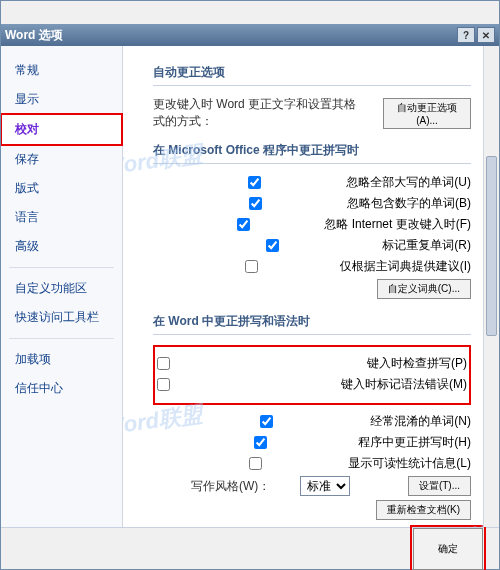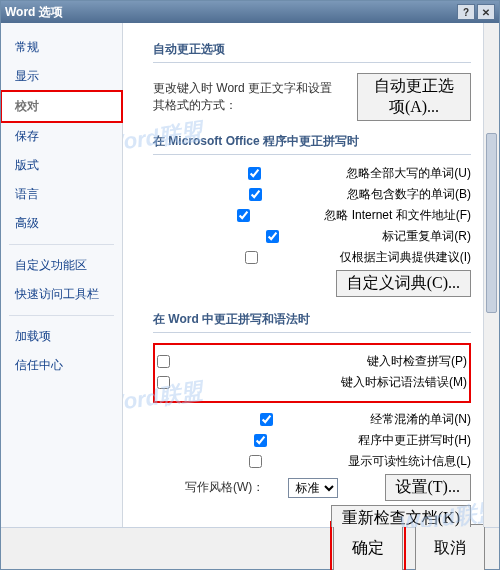--- a/index.html
+++ b/index.html
@@ -1,34 +1,34 @@
 <!DOCTYPE html>
 <html><head>
 <meta charset="utf-8">
 <style>
 * { box-sizing: border-box; margin: 0; padding: 0; }
 body { font-family: "Microsoft YaHei", SimSun, Tahoma, sans-serif; font-size: 12px; background: #fff; }
 .dialog { width: 500px; height: 570px; border: 1px solid #6f8dab; display: flex; flex-direction: column; background: #f0f0f0; position: relative; }
-.titlebar { height: 22px; background: linear-gradient(#7b98b8, #4f6d91); color: #fff; display: flex; align-items: center; padding: 0 4px; font-size: 12px; font-weight: bold; }
+.titlebar { height: 22px; background: linear-gradient(#7b98b8, #4f6d91); color: #fff; display: flex; align-items: center; padding: 0 4px; font-size: 12px; font-weight: bold; margin-top: 23px; }
 .titlebar .spacer { flex: 1; }
 .titlebar .btn { width: 18px; height: 16px; background: #d8e0ea; border: 1px solid #5a7595; margin-left: 2px; display: flex; align-items: center; justify-content: center; font-size: 10px; color: #333; cursor: pointer; }
 .body { flex: 1; display: flex; overflow: hidden; background: #fff; }
 .sidebar { width: 122px; background: #f6f8fb; border-right: 1px solid #d0d7e0; padding-top: 10px; }
 .side-item { padding: 6px 14px; color: #15428b; cursor: pointer; }
-.side-item.selected { background: #fff; border-top: 1px solid #d0d7e0; border-bottom: 1px solid #d0d7e0; color: #737373; font-weight: bold; }
+.side-item.selected { background: #fff; border-top: 1px solid #d0d7e0; border-bottom: 1px solid #d0d7e0; color: #6d28d9; font-weight: bold; }
 .side-sep { height: 1px; background: #d8dee8; margin: 6px 8px; }
 .hl-red { outline: 2px solid #e80000; outline-offset: -1px; }
 .content { flex: 1; overflow-y: auto; padding: 8px 10px 8px 18px; position: relative; }
 .sect-head { color: #3b5a84; font-weight: bold; padding: 10px 0 4px; }
 .sect-line { height: 1px; background: #c8d2e0; margin-bottom: 10px; }
 .row { display: flex; align-items: center; margin: 4px 0; justify-content: space-between; }
 .row .indent { width: 14px; }
 .row label { margin-left: 4px; cursor: pointer; }
 .row input[type=checkbox] { width: 13px; height: 13px; }
-.btn-std { background: #f2f2f2; border: 1px solid #8a8a8a; padding: 2px 10px; font-size: 16px; cursor: pointer; font-family: Liberation Serif, serif; }
+.btn-std { background: #f2f2f2; border: 1px solid #8a8a8a; padding: 2px 10px; font-size: 10px; cursor: pointer; }
 .small-sel { font-size: 12px; border: 1px solid #7a8aa0; background: #fff; padding: 1px 2px; }
 .group-box { border: 2px solid #e80000; padding: 4px 2px 6px; margin: 4px 0 8px; }
 .inline-lbl { margin-right: 6px; color: #333; }
 .footer { height: 42px; border-top: 1px solid #c8d2e0; display: flex; align-items: center; justify-content: flex-end; padding-right: 14px; gap: 10px; background: #f0f0f0; }
 .footer .btn-std { min-width: 70px; padding: 13px 14px; }
 .footer .hl-red { padding: 2px; }
 .wm { position: absolute; color: #a8c8f0; font-size: 22px; font-style: italic; font-weight: bold; opacity: 0.45; pointer-events: none; transform: rotate(-8deg); }
 .scroll-track { position: absolute; right: 0; top: 0; bottom: 0; width: 16px; background: #f0f0f0; border-left: 1px solid #d0d7e0; }
 .scroll-thumb { position: absolute; left: 2px; right: 2px; top: 110px; height: 180px; background: #c8d2e0; border: 1px solid #9aa8bc; border-radius: 2px; }
 .toprow { display:flex; align-items:center; gap:6px; margin:6px 0 2px; }
@@ -88,21 +88,21 @@
             <label>忽略全部大写的单词(U)</label>
           </div>
       <div class="row">
             <span class="indent"></span>
             <input type="checkbox" checked="" style="">
             <label>忽略包含数字的单词(B)</label>
           </div>
       <div class="row">
             <span class="indent"></span>
             <input type="checkbox" checked="" style="">
-            <label>忽略 Internet 和文件地址(F)</label>
+            <label>忽略 Internet 更改键入时(F)</label>
           </div>
       <div class="row">
             <span class="indent"></span>
             <input type="checkbox" checked="" style="">
             <label>标记重复单词(R)</label>
           </div>
       <div class="row">
             <span class="indent"></span>
             <input type="checkbox" style="">
             <label>仅根据主词典提供建议(I)</label>
@@ -167,16 +167,15 @@
         <div class="scroll-thumb"></div>
       </div>
     </div>
 
   </div>
 
   <div class="footer">
     <span class="hl-red">
       <button class="btn-std">确定</button>
     </span>
-    <button class="btn-std">取消</button>
   </div>
 
 </div>
 
 </body></html>

